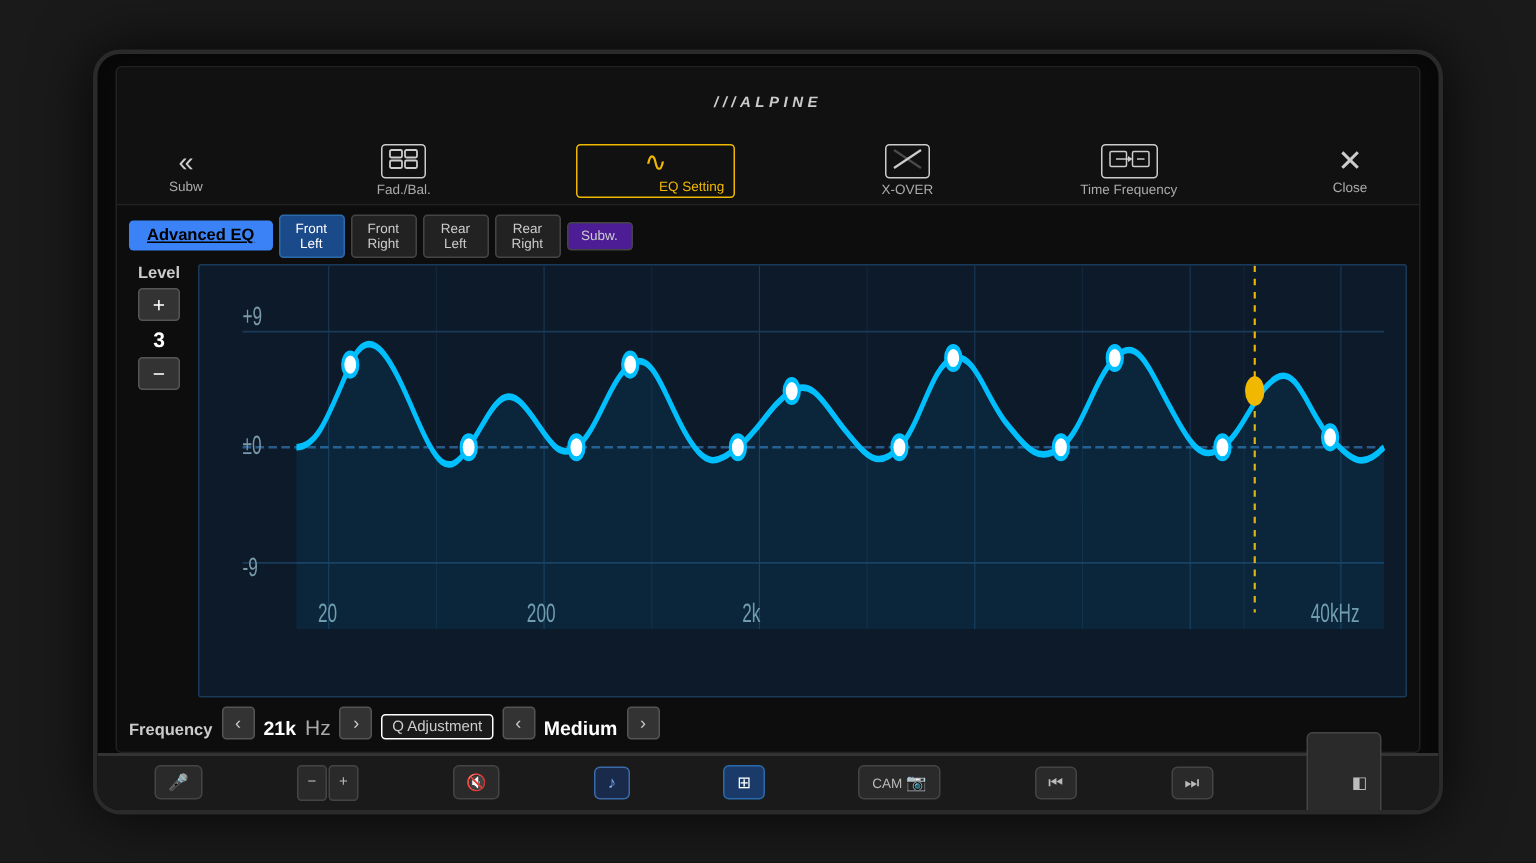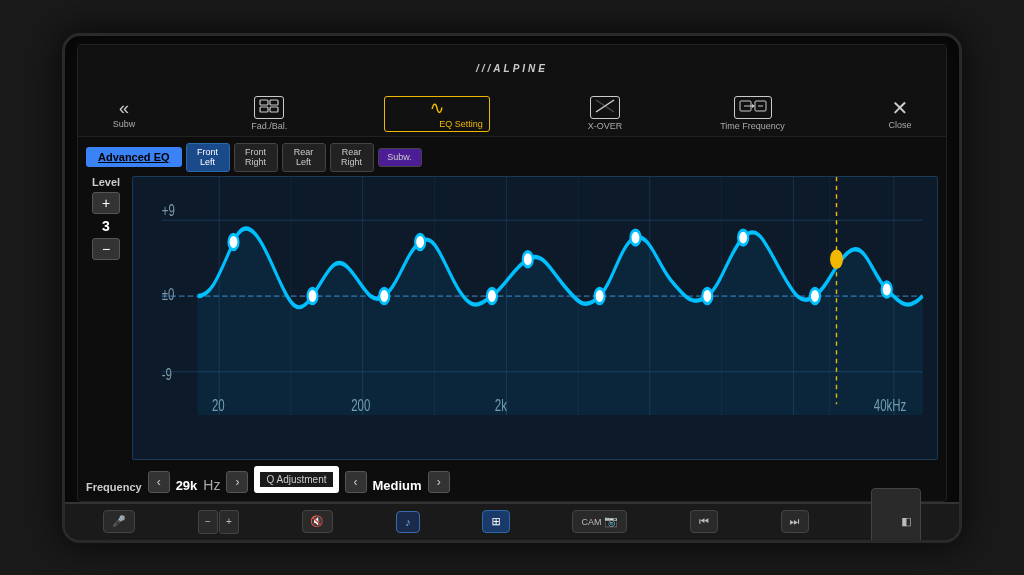--- a/index.html
+++ b/index.html
@@ -220,21 +220,21 @@
       font-weight: bold;
     }
     .freq-unit {
       color: #aaa;
       font-size: 14px;
     }
     .q-label {
       color: #ccc;
       font-size: 10px;
       background: #1a1a1a;
-      border: 6px solid #ffffff;
+      border: 1px solid #ffffff;
       border-radius: 3px;
       padding: 2px 6px;
     }
     .q-value {
       color: #ffffff;
       font-size: 13px;
       font-weight: bold;
     }
     
     .preset-row {
@@ -441,21 +441,21 @@
 
             <circle class="active-point" cx="490" cy="38" r="4"></circle>
             <circle class="eq-point" cx="525" cy="52" r="3.5"></circle>
           </svg>
         </div>
       </div>
 
       <div class="freq-row">
         <span class="freq-label">Frequency</span>
         <button class="freq-nav-btn">‹</button>
-        <span class="freq-value">29k</span>
+        <span class="freq-value">21k</span>
         <span class="freq-unit">Hz</span>
         <button class="freq-nav-btn">›</button>
         <span class="q-label">Q Adjustment</span>
         <button class="freq-nav-btn">‹</button>
         <span class="q-value">Medium</span>
         <button class="freq-nav-btn">›</button>
       </div>
 
     </div>
   </div>

